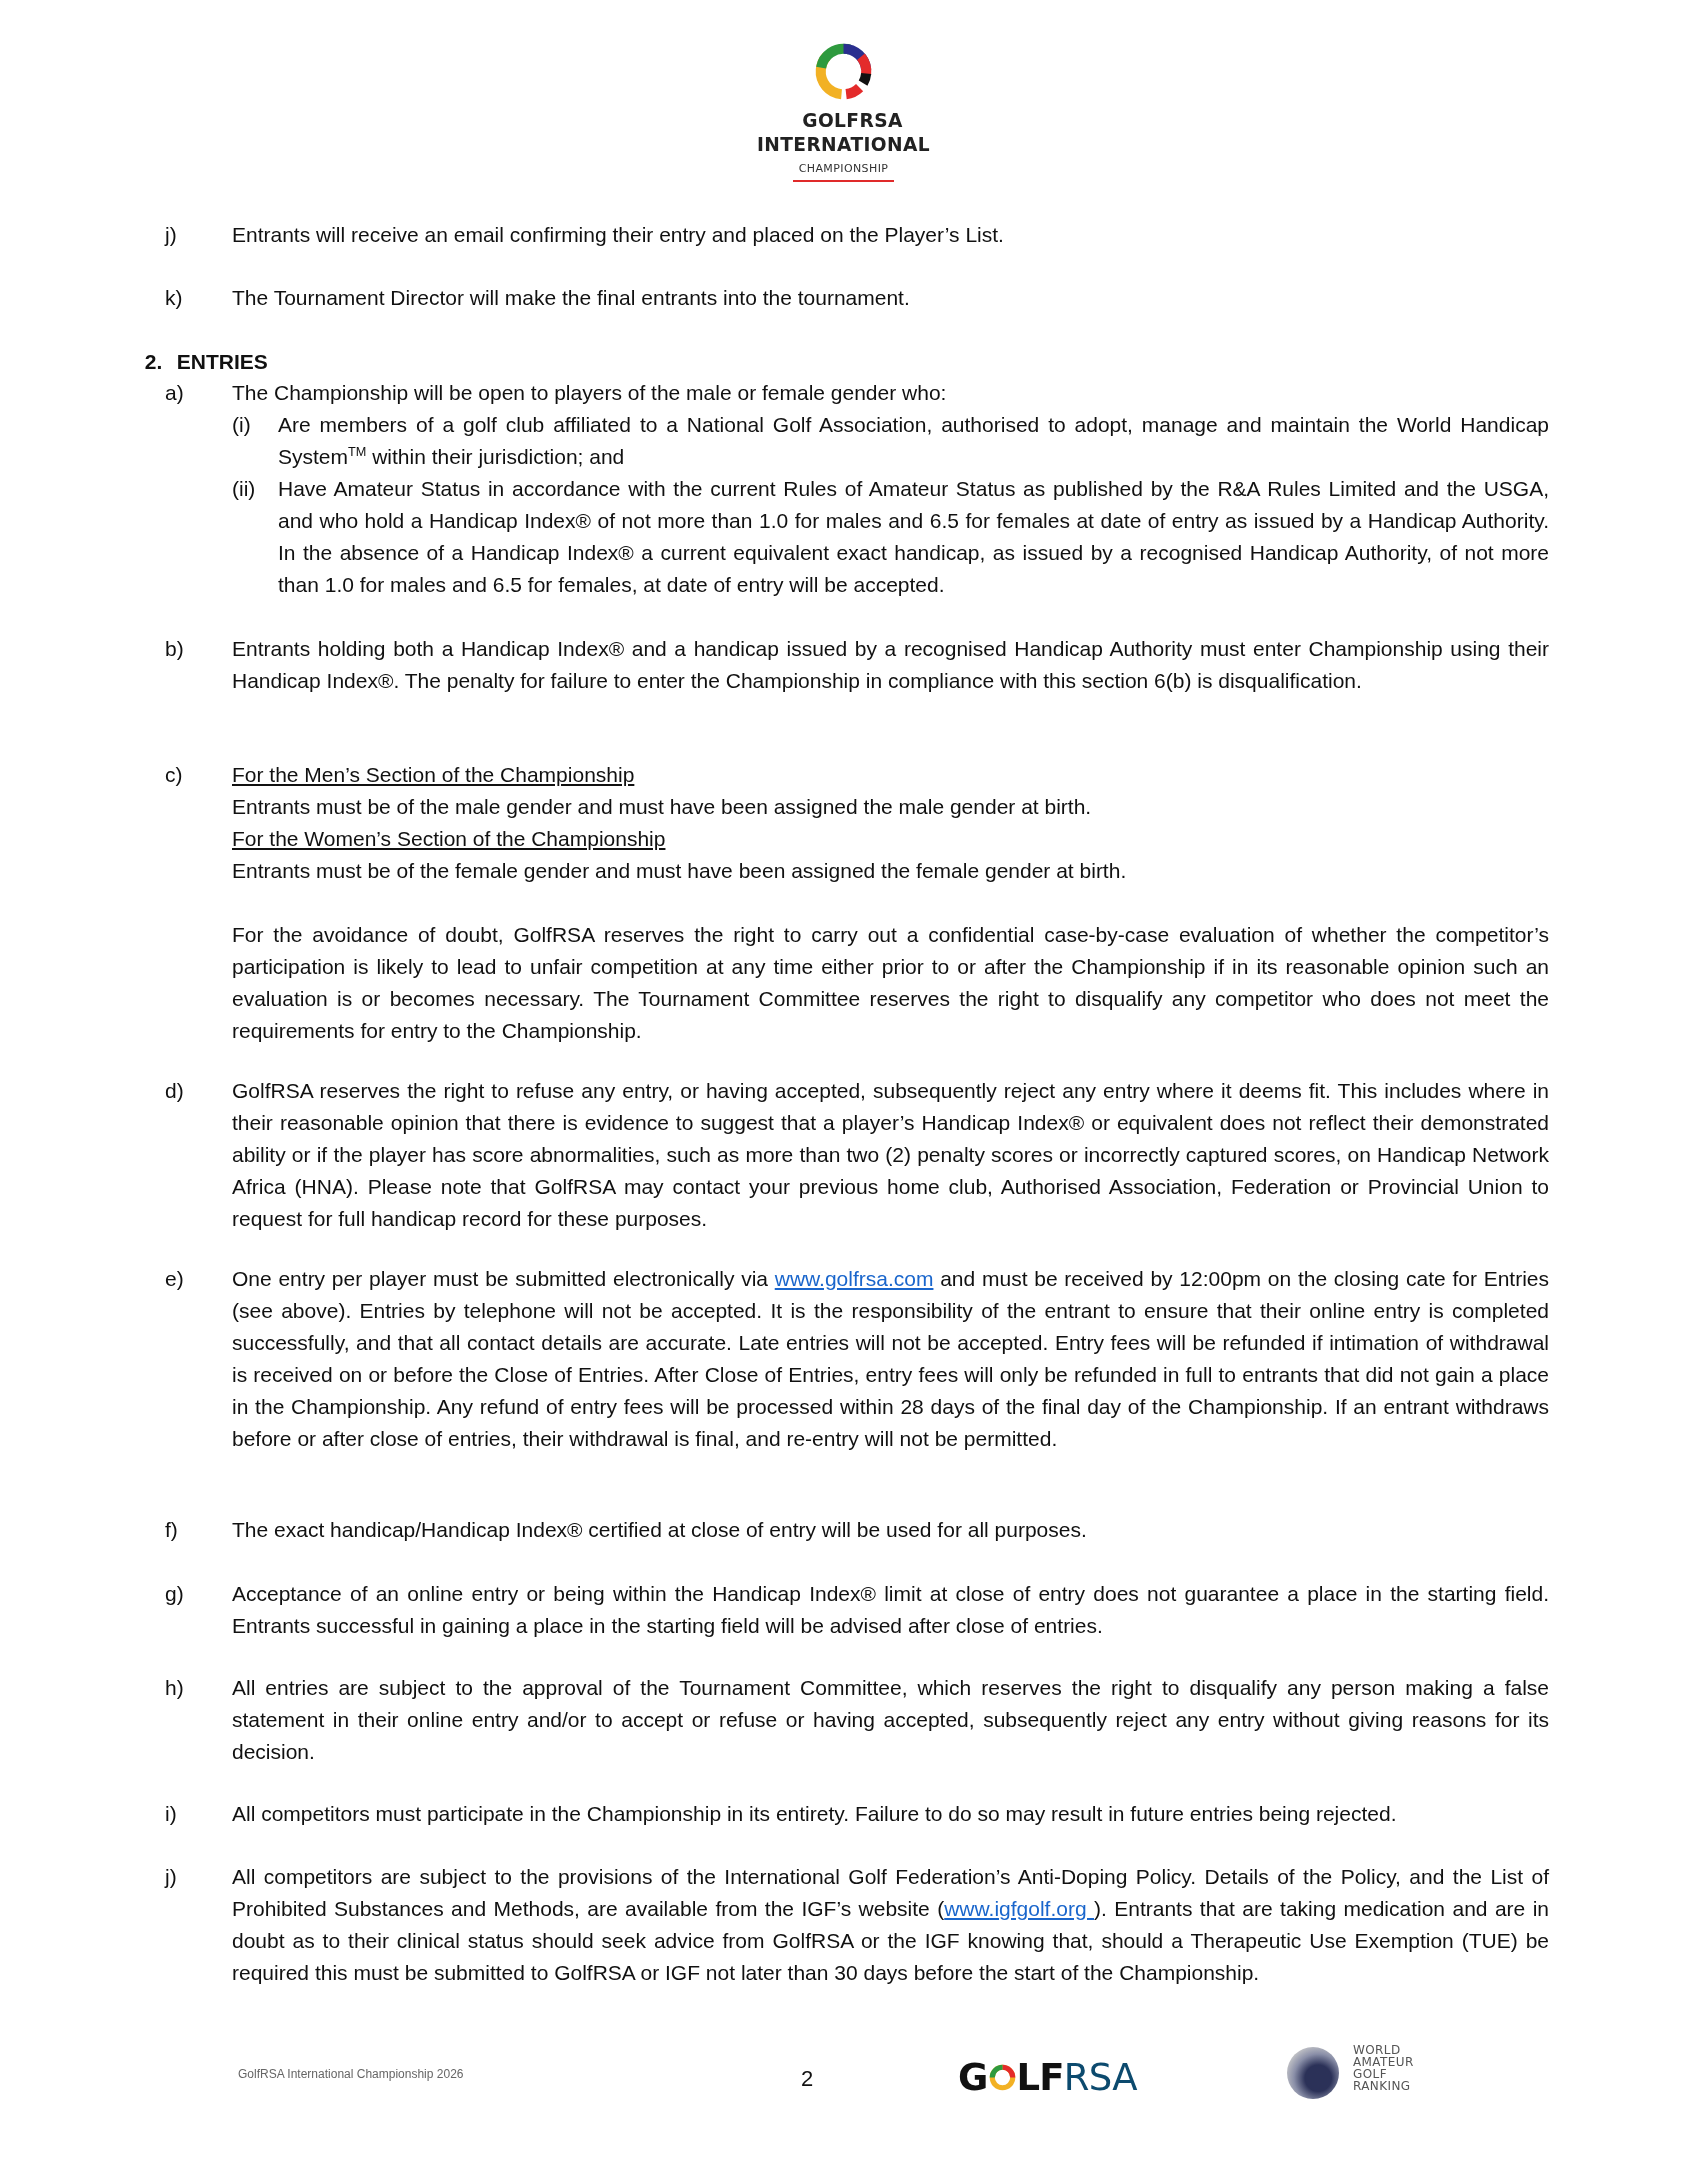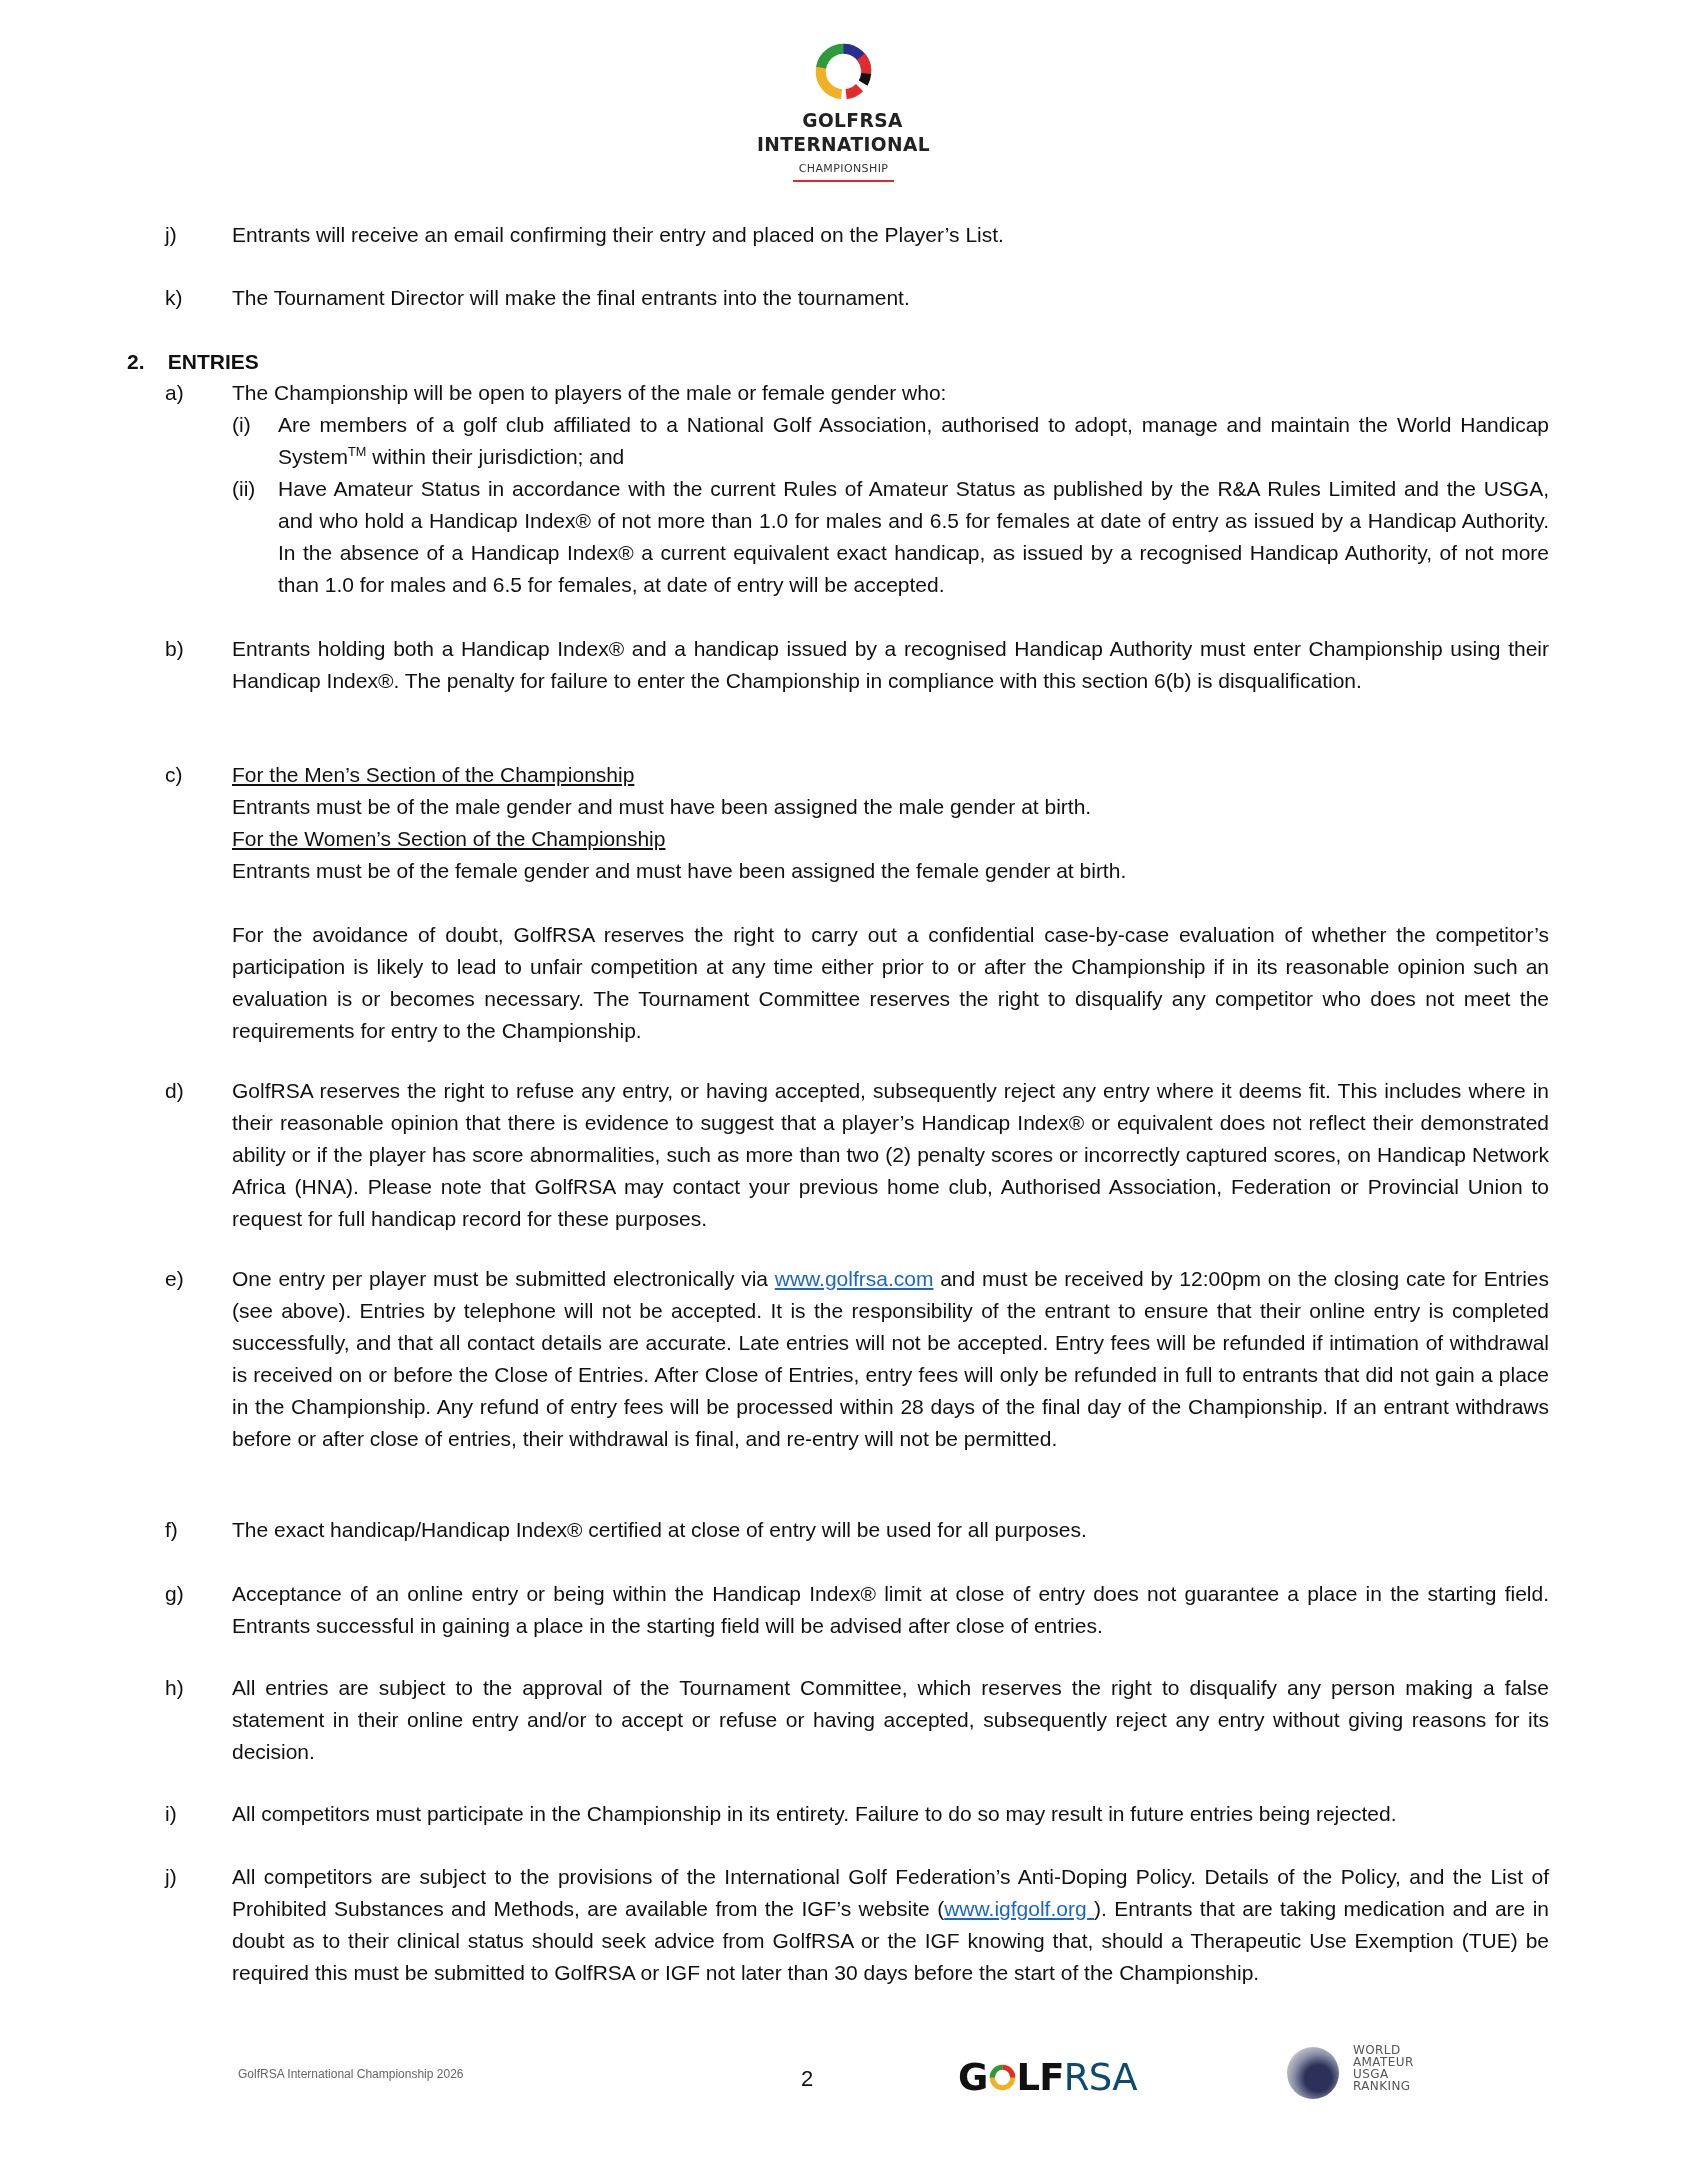--- a/index.html
+++ b/index.html
@@ -11,21 +11,21 @@
   .h-line1 { margin-top:8.4px;padding-left:18px; }
   .h-line3 { font-family:"DejaVu Sans", sans-serif; font-size:11px; color:#333; margin-top:5px; letter-spacing:0.4px; }
   .h-rule { width:101px; height:2.5px; background:#e02a2a; margin:5px auto 0; }
 
   .body { position:absolute; left:0; top:0; width:1687px;
           font-family:"Liberation Sans Narrow", "Liberation Sans", sans-serif;
           font-size:21px; line-height:32px; color:#111; }
   .item { position:absolute; left:165px; width:1384px; }
   .item .lbl { position:absolute; left:0; top:0; }
   .item .txt { margin-left:67px; text-align:justify; }
-  .sec { position:absolute; left:127px; font-weight:bold; }
+  .sec { position:absolute; left:136px; font-weight:bold;text-align:center; }
   .sec .num { display:inline-block; width:35px; }
   .sub { position:relative; margin-left:67px; }
   .sub .slbl { position:absolute; left:0; top:0; }
   .sub .stxt { margin-left:46px; text-align:justify; }
   .u { text-decoration:underline; }
   a.link { color:#1a66cc; text-decoration:underline; }
   sup { font-size:12.7px; line-height:0; }
   .para { margin-top:32px; }
 
   .footer { position:absolute; top:2042px; left:0; width:1687px; height:67px; }
@@ -147,18 +147,18 @@
           <circle cx="17" cy="17" r="12" fill="none" stroke="#f2b124" stroke-width="6"></circle>
           <path d="M17 5 A12 12 0 0 1 29 17" fill="none" stroke="#e42b2b" stroke-width="6"></path>
           <path d="M5 17 A12 12 0 0 1 17 5" fill="none" stroke="#2e9a3e" stroke-width="6"></path>
         </svg>LF</b><span class="rsa">RSA</span>
   </div>
   <div class="f-wagr">
     <div class="ball"></div>
     <div class="wtxt">
       <div>WORLD</div>
       <div>AMATEUR</div>
-      <div>USGA</div>
+      <div>GOLF</div>
       <div>RANKING</div>
     </div>
   </div>
 </div>
 
 
 </body></html>

